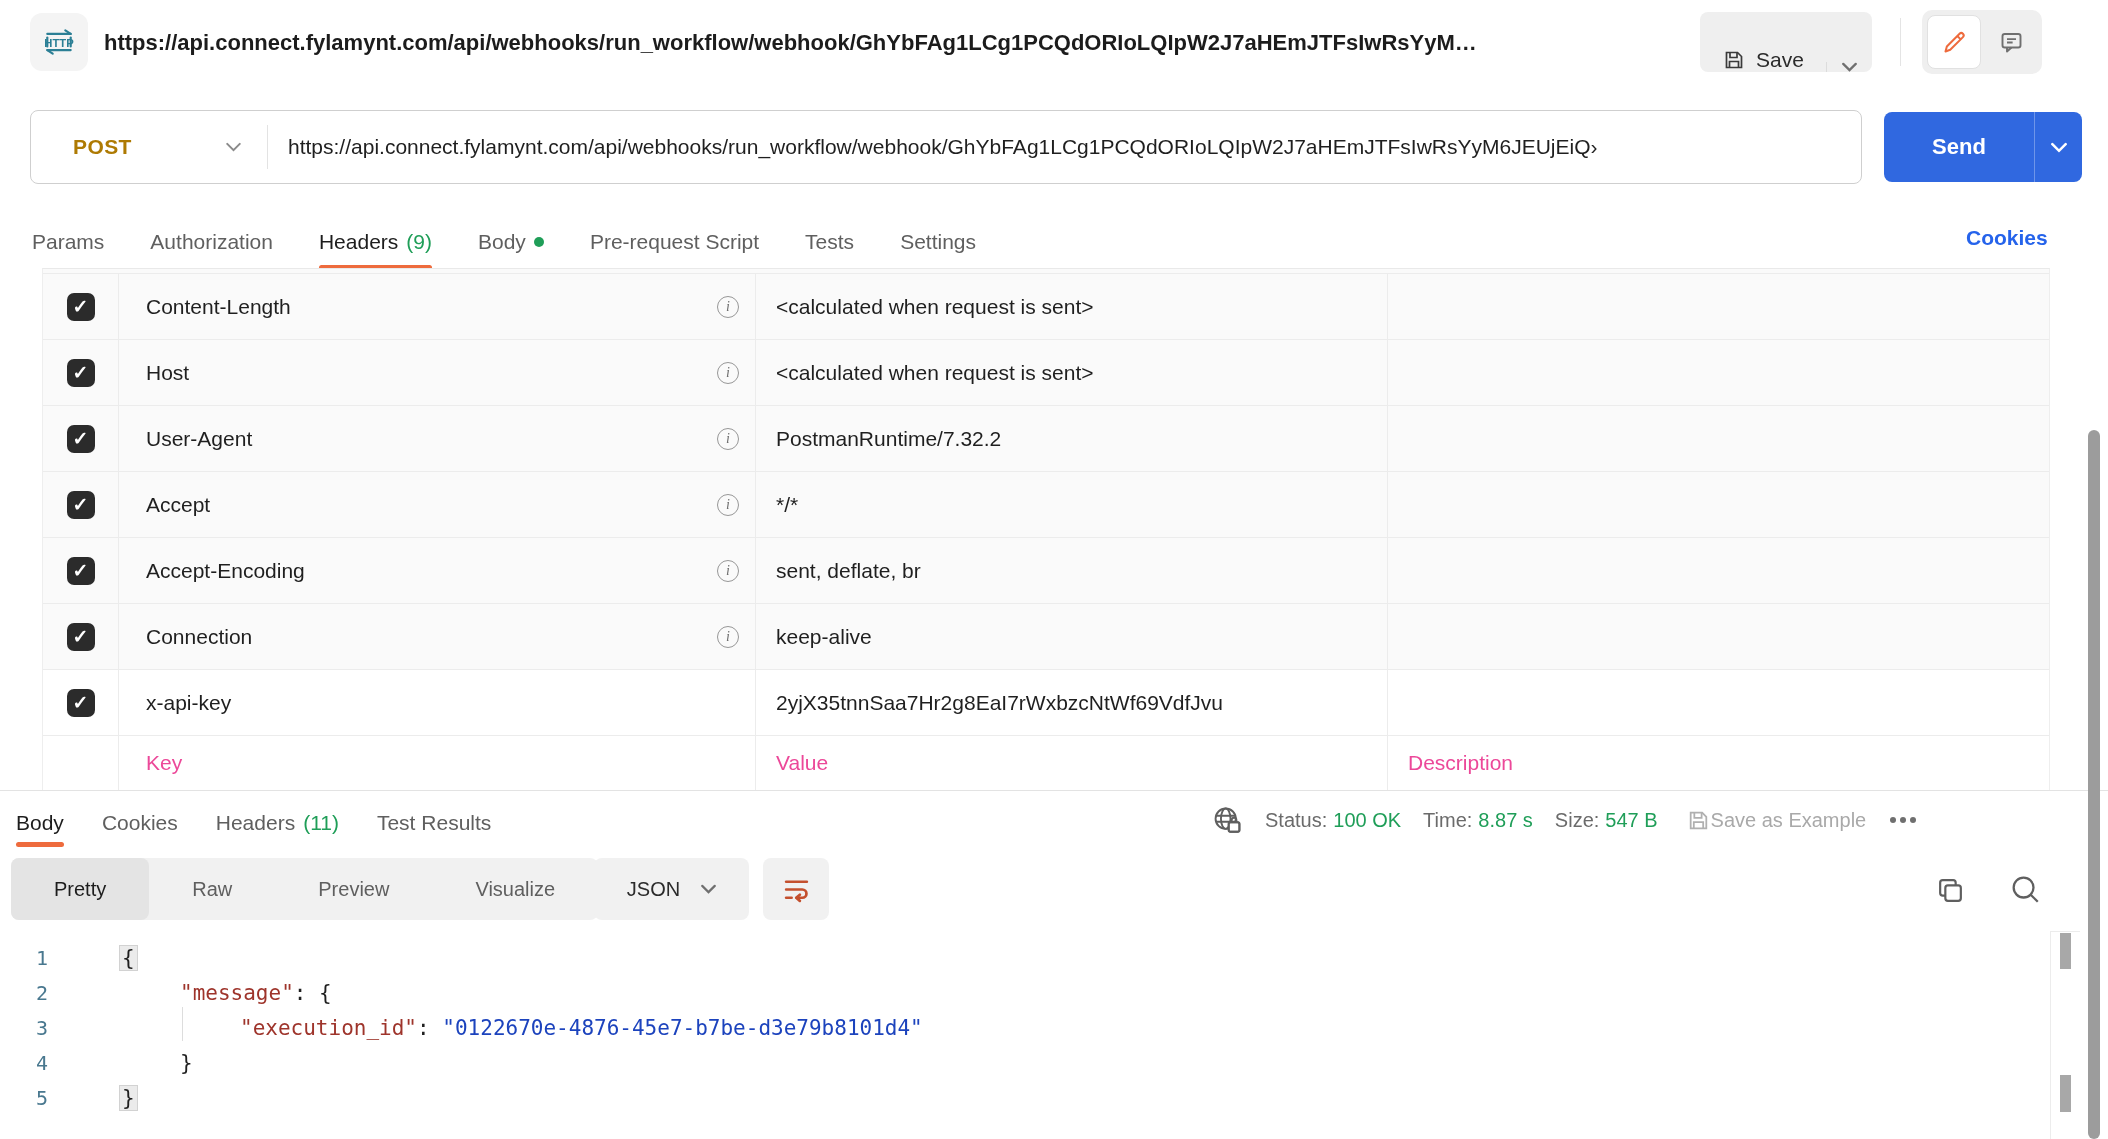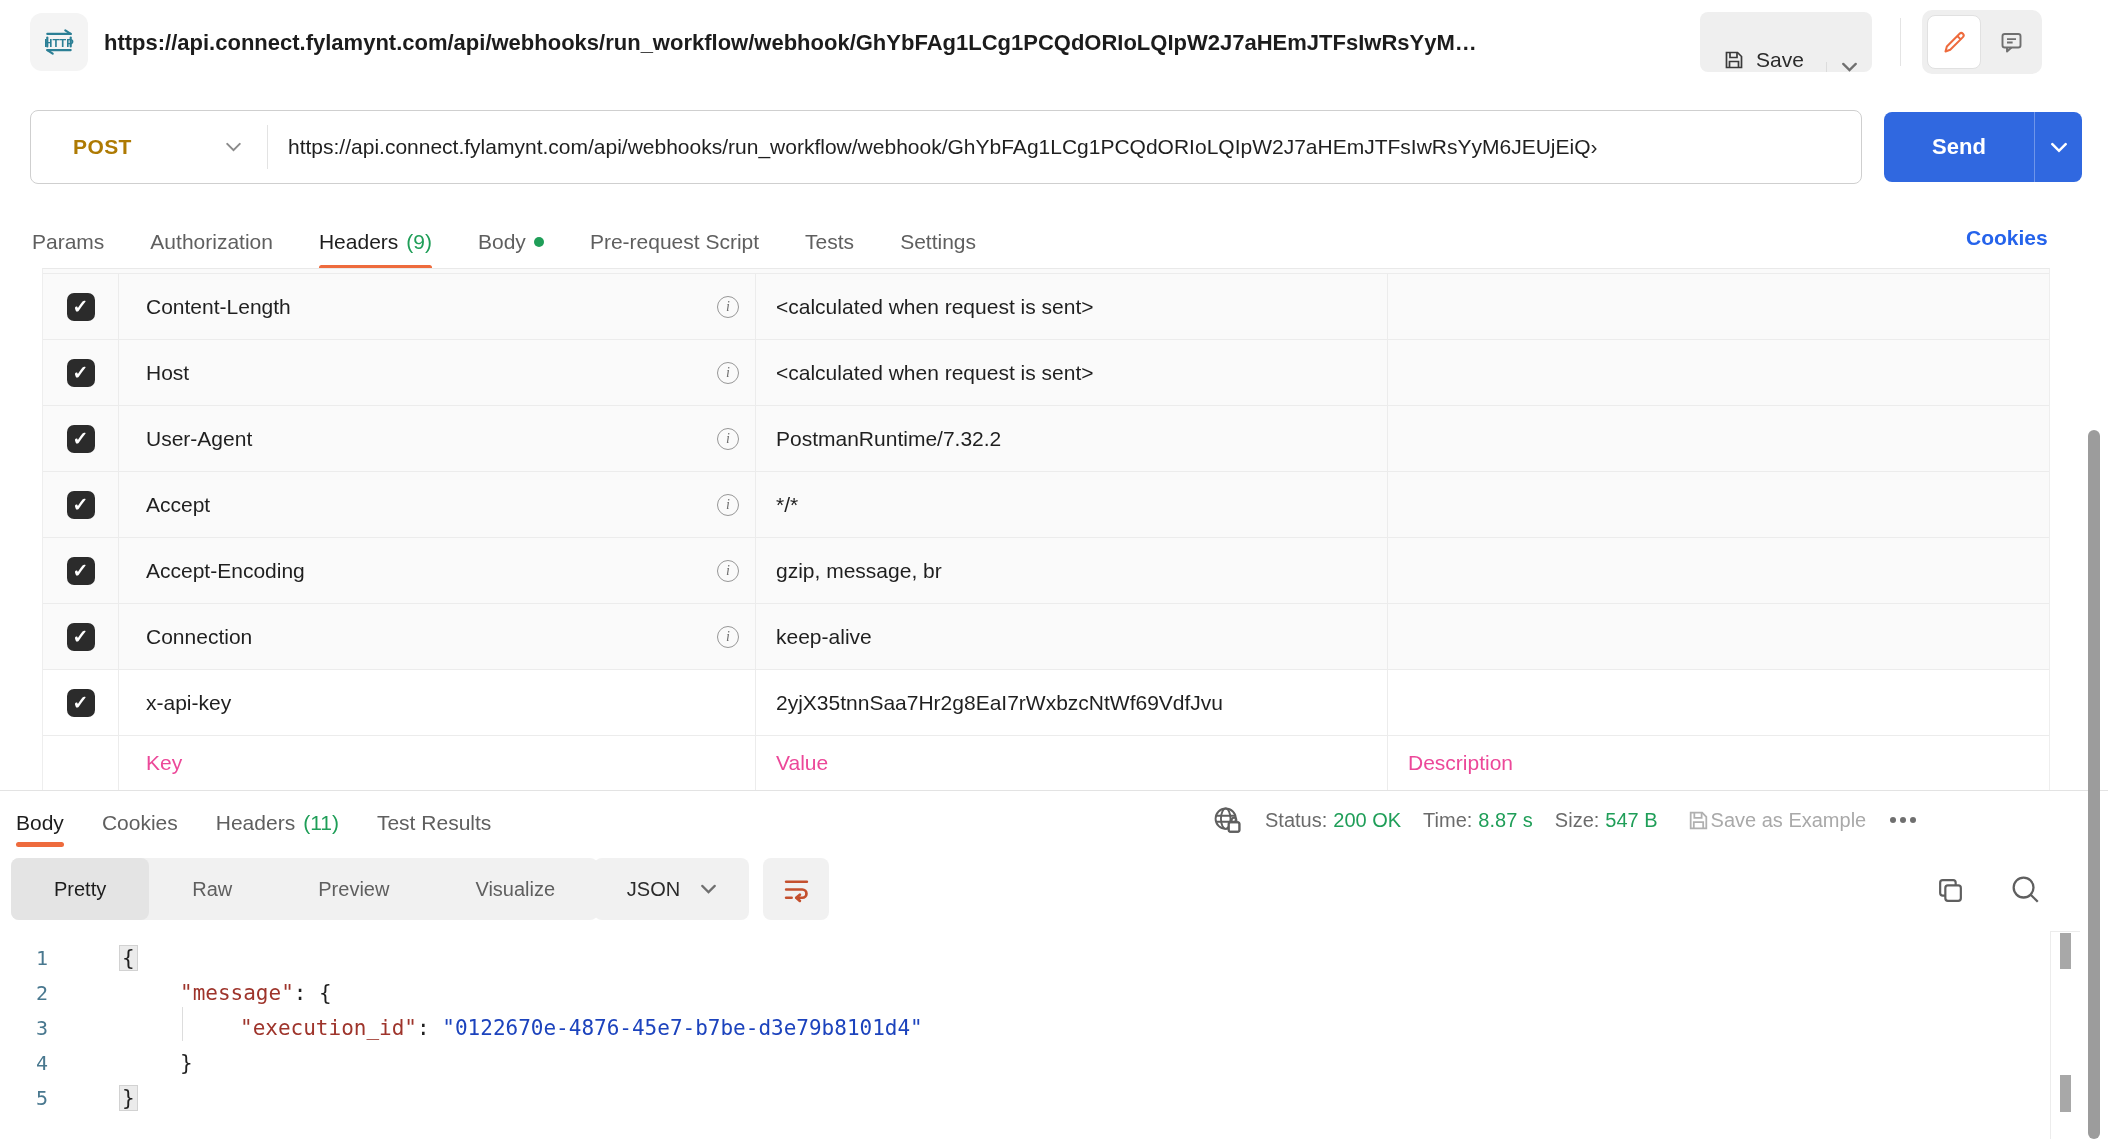--- a/index.html
+++ b/index.html
@@ -299,21 +299,21 @@
     </div>
     <div class="trow auto">
       <div class="cell c-check">
         <div class="checkbox">✓</div>
       </div>
       <div class="cell c-key">
         <span class="cell-text">Accept-Encoding</span>
         <span class="info-icon">i</span>
       </div>
       <div class="cell c-val">
-        <span class="cell-text">gzip, message, br</span>
+        <span class="cell-text">sent, deflate, br</span>
       </div>
       <div class="cell c-desc"></div>
     </div>
     <div class="trow auto">
       <div class="cell c-check">
         <div class="checkbox">✓</div>
       </div>
       <div class="cell c-key">
         <span class="cell-text">Connection</span>
         <span class="info-icon">i</span>
@@ -372,21 +372,21 @@
     <svg viewBox="0 0 26 26" width="31" height="31" fill="none" stroke="#5f5f5f" stroke-width="1.6">
       <circle cx="11.5" cy="11.5" r="8.5"></circle>
         <ellipse cx="11.5" cy="11.5" rx="4" ry="8.5"></ellipse>
       <path d="M3.5 9h16M3.5 14h16"></path>
       <rect x="14" y="14.5" width="9" height="8" rx="1.5" fill="#fff"></rect>
       <path d="M16.5 14.5v-1.8a2 2 0 0 1 4 0v1.8"></path>
       <rect x="14" y="14.5" width="9" height="8" rx="1.5"></rect>
     </svg>
   </span>
   <span class="m-label">Status:</span>
-  <span class="m-green">200 OK</span>
+  <span class="m-green">100 OK</span>
   <span class="m-label">Time:</span>
   <span class="m-green">8.87 s</span>
   <span class="m-label">Size:</span>
   <span class="m-green">547 B</span>
   <button class="save-example">
     <span>
       <svg viewBox="0 0 24 24" width="25" height="25" fill="none" stroke="#b0b0b0" stroke-width="1.7">
         <path d="M4.5 4.5h11l4 4v11h-15z"></path>
           <path d="M8 4.5v5h7v-5"></path>
           <path d="M7.5 19.5v-6h9v6"></path>

